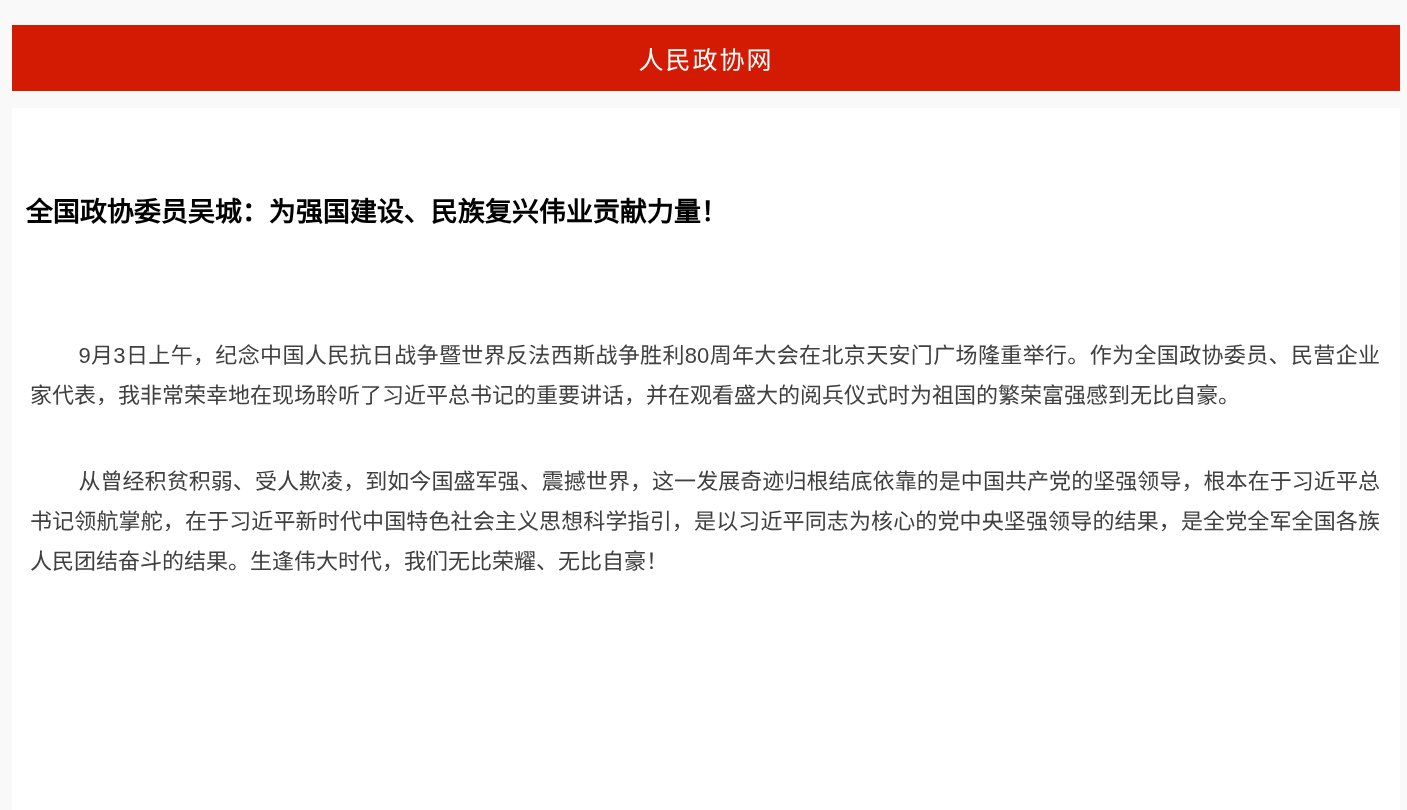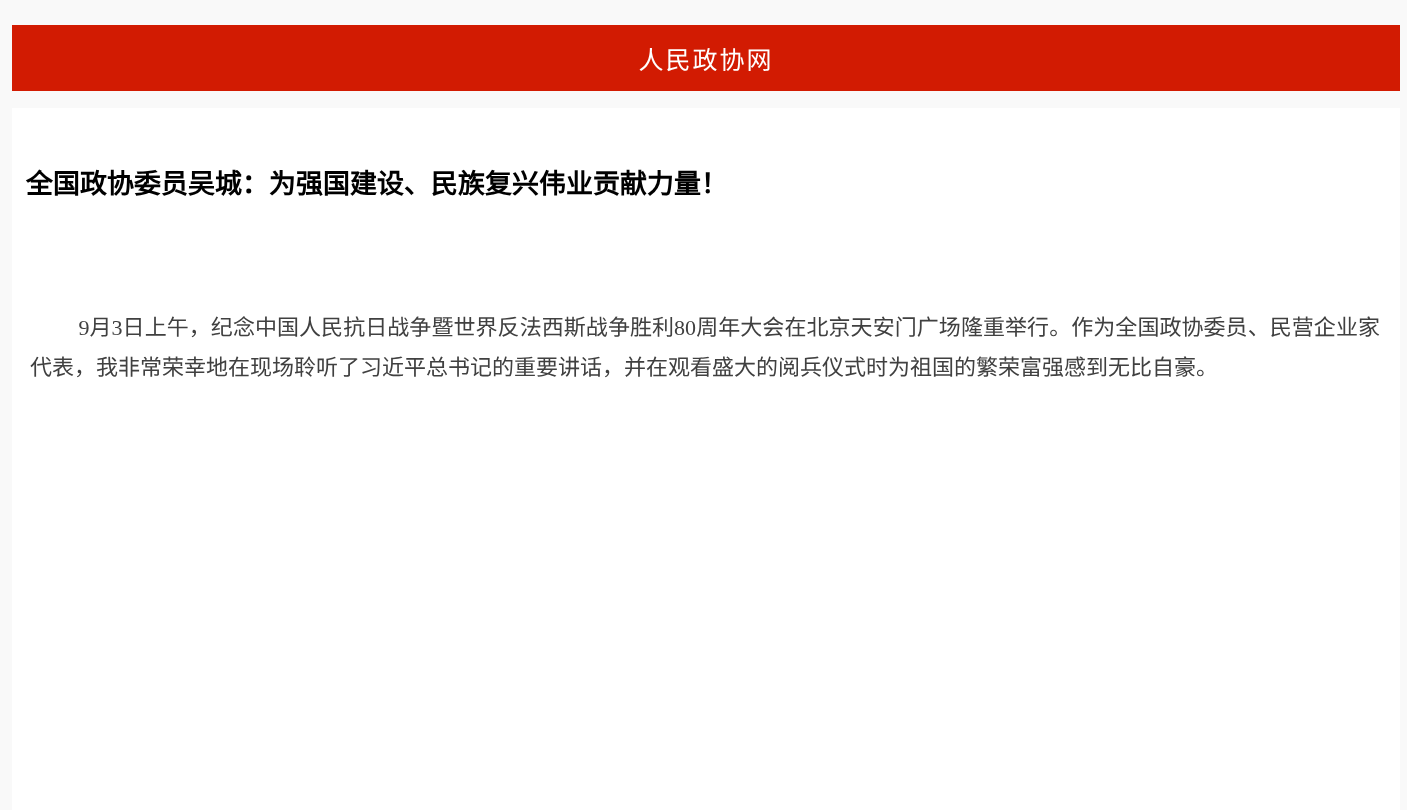--- a/index.html
+++ b/index.html
@@ -46,34 +46,33 @@
     height: 17px;
     background: var(--page-bg);
   }
   .content {
     background: var(--content-bg);
     height: 714px;
     padding: 0 12px 0 10px;
     overflow: hidden;
   }
   .article-title {
-    margin-top: 56px;
+    margin-top: 84px;
     font-size: 27px;
     line-height: 32px;
     font-weight: bold;
     color: var(--title-color);
   }
   .article-body p {
     font-size: 22px;
     line-height: 40px;
     color: var(--body-text);
     text-align: justify;
     text-indent: 2.2em;
     margin-top: 38px;
-    font-family: Liberation Serif, serif;
   }
   .article-body p:first-child {
     margin-top: 96px;
   }
 </style>
 </head>
 <body>
 
 <div class="page">
 
@@ -83,16 +82,17 @@
     <a class="site-title">人民政协网</a>
   </div>
 
   <div class="header-gap"></div>
 
   <div class="content">
     <h1 class="article-title">全国政协委员吴城：为强国建设、民族复兴伟业贡献力量！</h1>
 
     <div class="article-body">
       <p>9月3日上午，纪念中国人民抗日战争暨世界反法西斯战争胜利80周年大会在北京天安门广场隆重举行。作为全国政协委员、民营企业家代表，我非常荣幸地在现场聆听了习近平总书记的重要讲话，并在观看盛大的阅兵仪式时为祖国的繁荣富强感到无比自豪。</p>
+      <p>从曾经积贫积弱、受人欺凌，到如今国盛军强、震撼世界，这一发展奇迹归根结底依靠的是中国共产党的坚强领导，根本在于习近平总书记领航掌舵，在于习近平新时代中国特色社会主义思想科学指引，是以习近平同志为核心的党中央坚强领导的结果，是全党全军全国各族人民团结奋斗的结果。生逢伟大时代，我们无比荣耀、无比自豪！</p>
     </div>
   </div>
 
 </div>
 
 </body></html>

